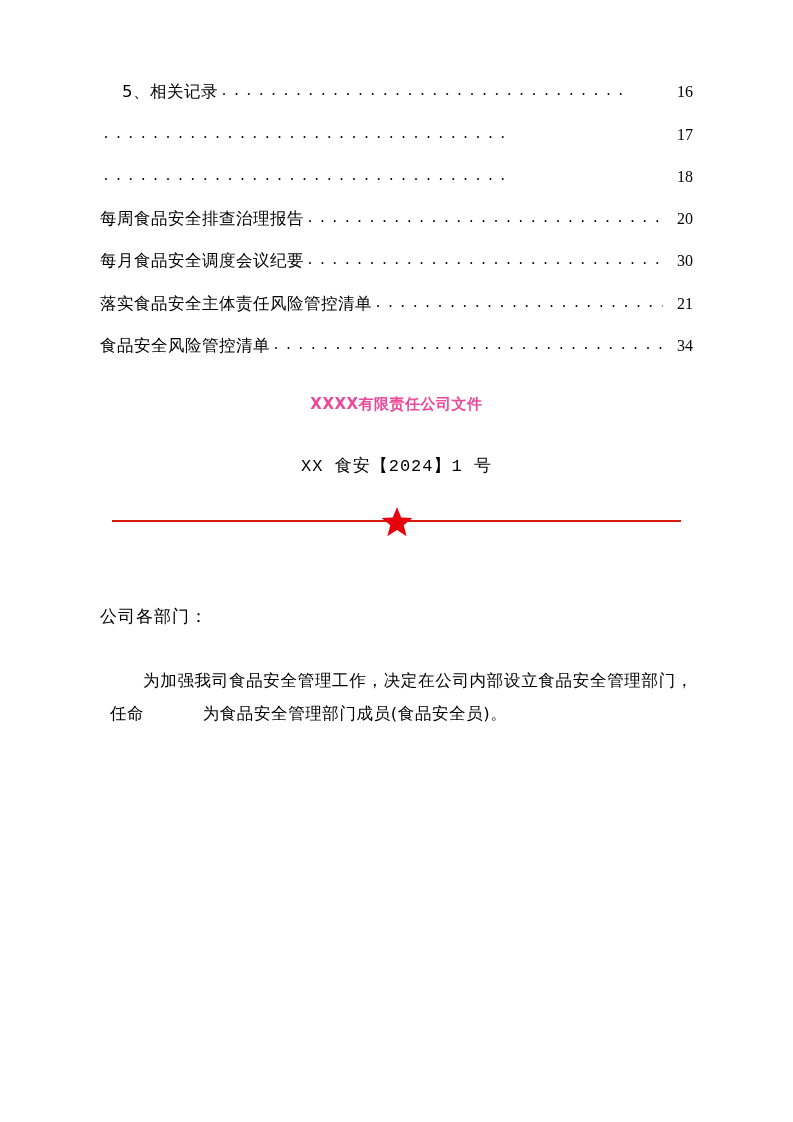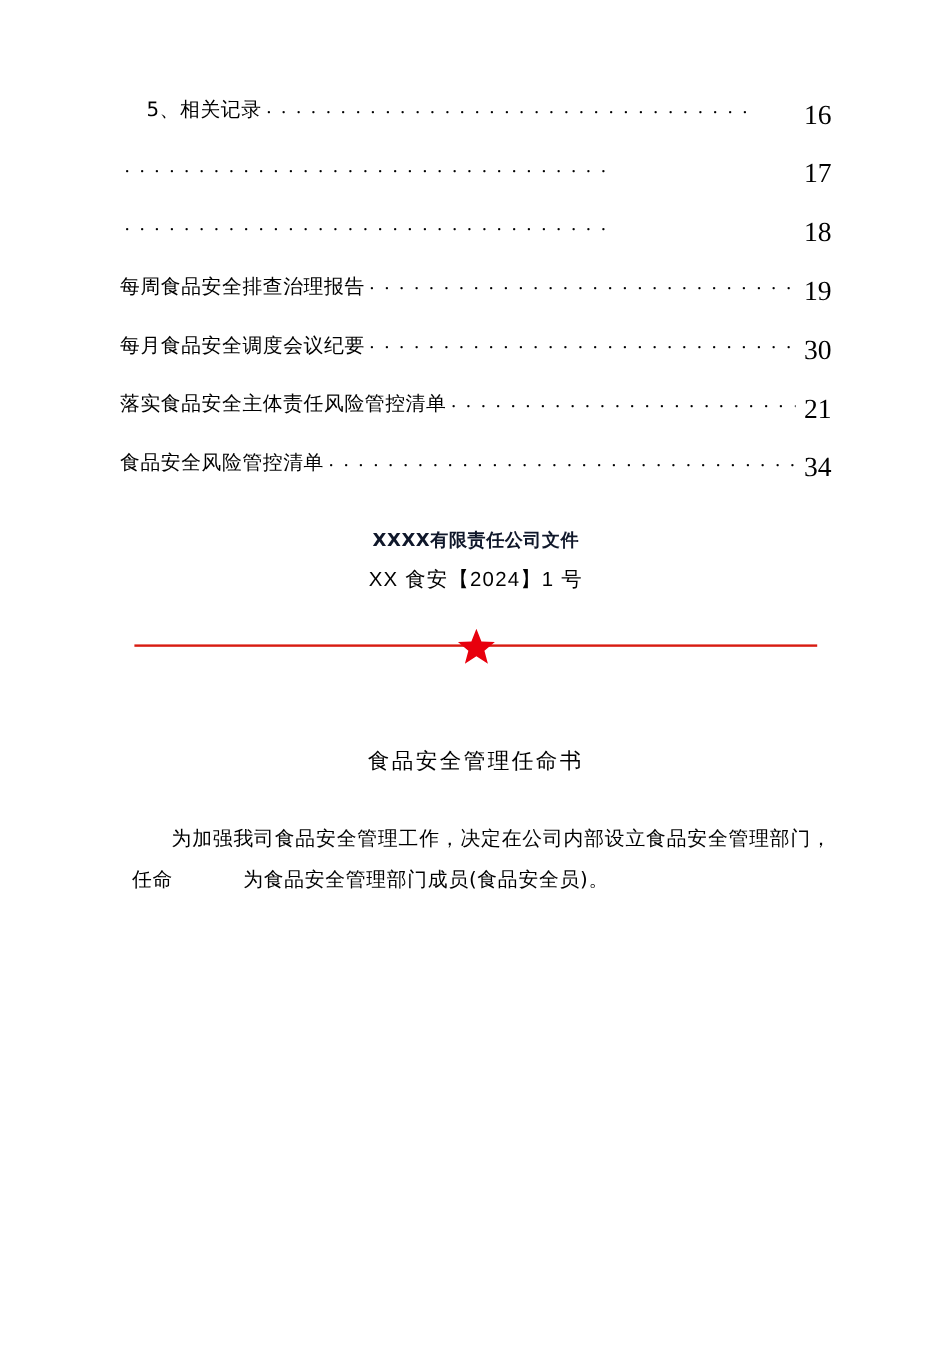--- a/index.html
+++ b/index.html
@@ -49,40 +49,40 @@
     margin: 0 6px 0 4px;
     font-family: "Liberation Serif", serif;
     font-size: 16px;
     letter-spacing: 2.2px;
     color: #000;
     position: relative;
     top: -2px;
   }
   .toc-page {
     font-family: "Liberation Serif", "DejaVu Serif", serif;
-    font-size: 23px;
+    font-size: 16px;
     min-width: 24px;
     text-align: right;
   }
 
   
   .doc-header {
     margin-top: 40px;
     text-align: center;
   }
   .doc-org {
-    color: #0f172a;
+    color: #ec4899;
     font-family: "DejaVu Sans", "Liberation Sans", sans-serif;
     font-weight: bold;
     font-size: 15px;
     letter-spacing: 0.5px;
   }
   .doc-number {
-    margin-top: 11px;
-    font-family: Liberation Sans, sans-serif;
+    margin-top: 40px;
+    font-family: Liberation Mono, monospace;
     font-size: 17px;
     letter-spacing: 1px;
   }
 
   .red-rule-wrap {
     margin-top: 26px;
     position: relative;
     height: 36px;
   }
   .red-rule {
@@ -155,21 +155,21 @@
     </div>
 
     <div class="toc-row">
       <span class="toc-dots">. . . . . . . . . . . . . . . . . . . . . . . . . . . . . . . . .</span>
       <span class="toc-page">18</span>
     </div>
 
     <div class="toc-row">
       <span class="toc-label">每周食品安全排查治理报告</span>
       <span class="toc-dots">. . . . . . . . . . . . . . . . . . . . . . . . . . . . . . . . .</span>
-      <span class="toc-page">19</span>
+      <span class="toc-page">20</span>
     </div>
 
     <div class="toc-row">
       <span class="toc-label">每月食品安全调度会议纪要</span>
       <span class="toc-dots">. . . . . . . . . . . . . . . . . . . . . . . . . . . . . . . . .</span>
       <span class="toc-page">30</span>
     </div>
 
     <div class="toc-row">
       <span class="toc-label">落实食品安全主体责任风险管控清单</span>
@@ -192,19 +192,19 @@
 
   <div class="red-rule-wrap">
     <div class="red-rule"></div>
     <div class="red-star">
       <svg viewBox="0 0 34 34" width="34" height="34" aria-hidden="true">
         <polygon points="17,2 21.2,12.6 32.4,13.1 23.7,20.2 26.6,31.2 17,24.9 7.4,31.2 10.3,20.2 1.6,13.1 12.8,12.6" fill="#e8000d"></polygon>
       </svg>
     </div>
   </div>
 
-  <div class="doc-title">食品安全管理任命书</div>
-
+
+  <div class="salutation">公司各部门：</div>
 
   <div class="body-para">为加强我司食品安全管理工作，决定在公司内部设立食品安全管理部门，任命          为食品安全管理部门成员(食品安全员)。</div>
 
 
 </div>
 
 </body></html>

